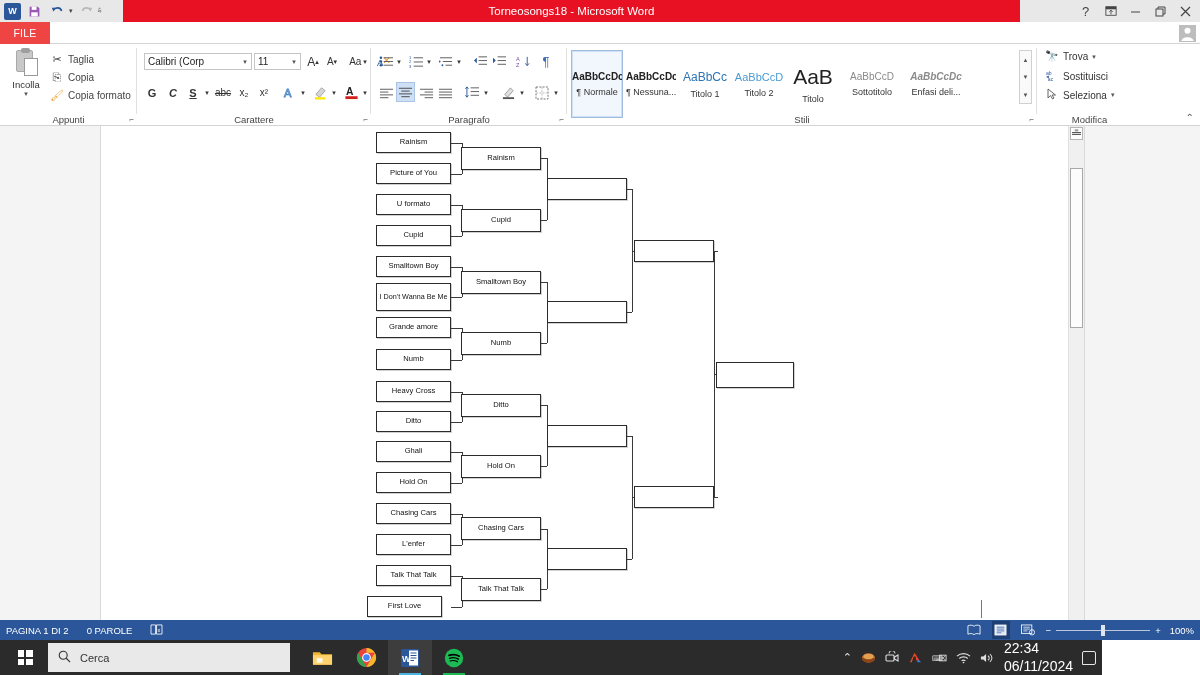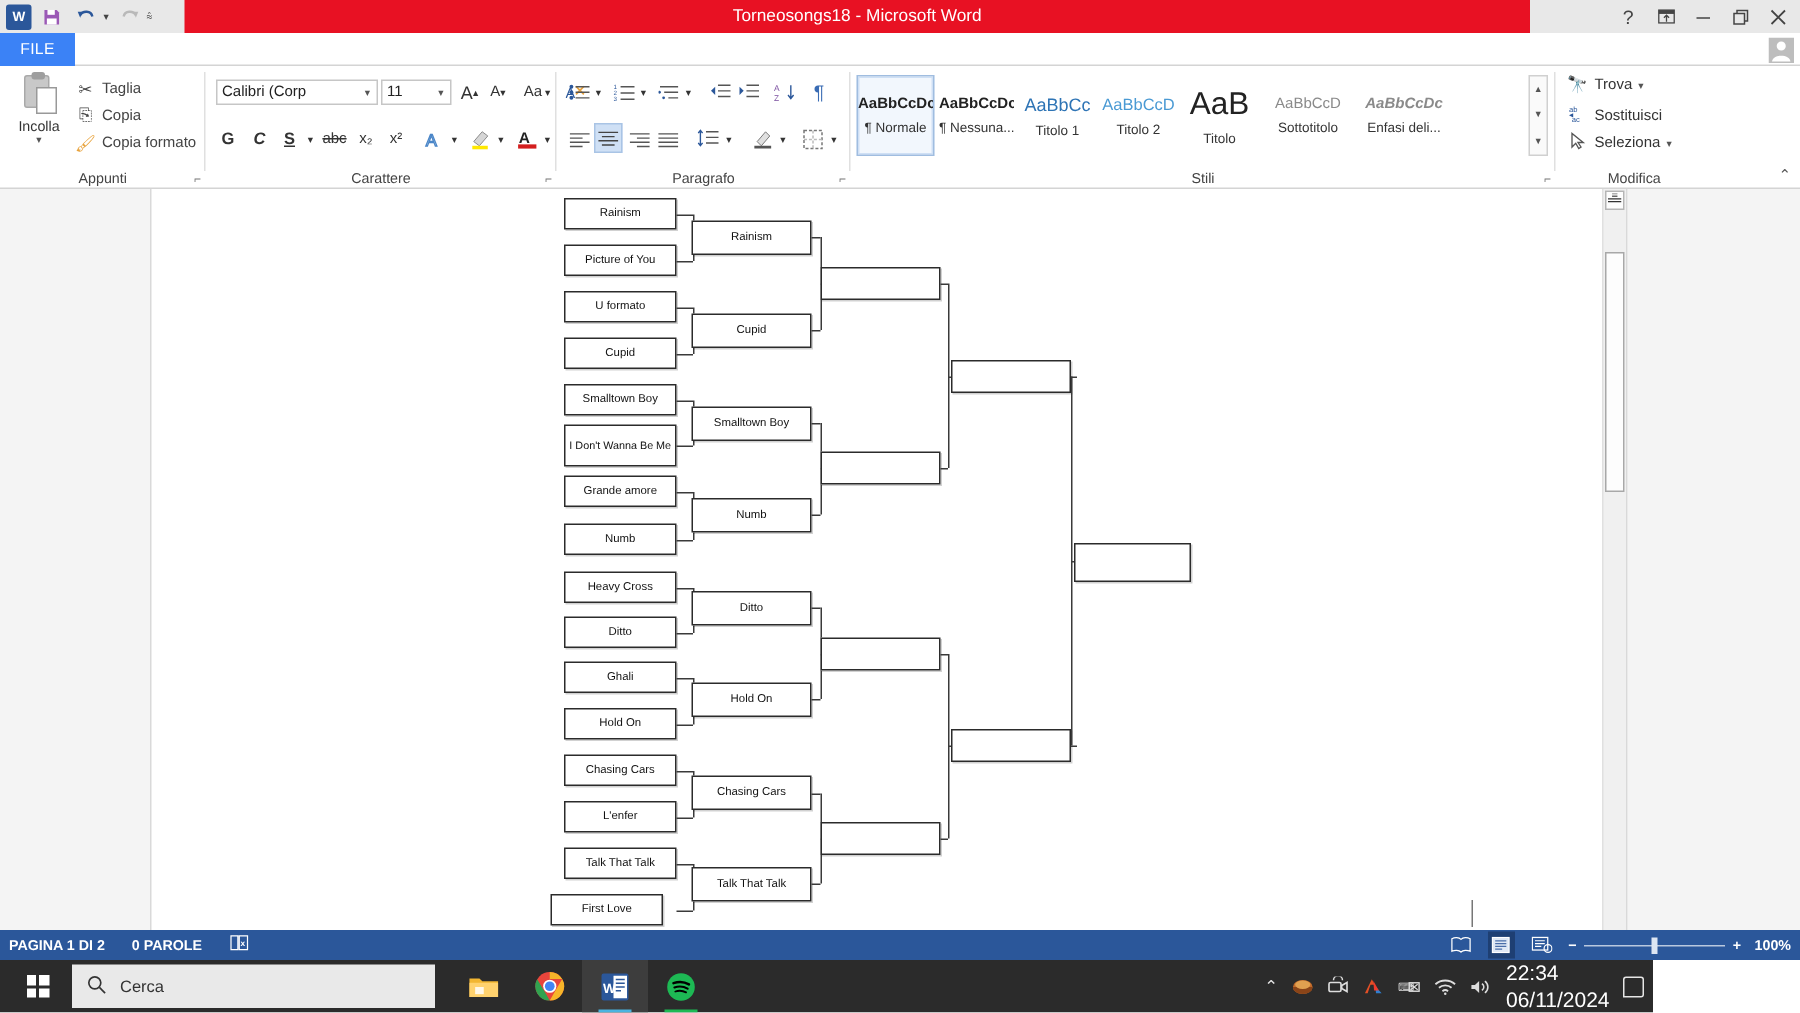--- a/index.html
+++ b/index.html
@@ -46,21 +46,21 @@
   }
   .win-btn.help { font-size: 13px; }
 
   
   .tabstrip {
     position: absolute; left: 0; top: 22px; width: 1200px; height: 22px;
     background: #ffffff; border-bottom: 1px solid #d4d4d4;
   }
   .tab-file {
     position: absolute; left: 0; top: 0; width: 50px; height: 22px;
-    background: #3b82f6; color: #fff; font-size: 10.5px; text-align: center;
+    background: #ef4444; color: #fff; font-size: 10.5px; text-align: center;
     line-height: 22px; letter-spacing: .2px;
   }
   .tabs { position: absolute; left: 50px; top: 0; display: flex; height: 22px; }
   .tab {
     height: 22px; line-height: 22px; padding: 0 11px; font-size: 10.5px;
     color: #444; white-space: nowrap; letter-spacing: .2px;
   }
   .tab.active {
     color: #2b579a; background: #fff;
     border-left: 1px solid #d4d4d4; border-right: 1px solid #d4d4d4; border-top: 1px solid #d4d4d4;
@@ -123,21 +123,21 @@
   .fontbox .cv { flex: 1; overflow: hidden; white-space: nowrap; }
   .fontbox .dd { width: 12px; text-align: center; font-size: 7px; color: #555; border-left:0; }
   .rbtn {
     position: absolute; height: 19px; display: flex; align-items: center;
     justify-content: center; font-size: 11px; color: #333;
   }
   .rbtn.small { font-size: 10px; }
 
   
   .stylebox {
-    position: absolute; top: 6px; width: 52px; height: 54px;
+    position: absolute; top: 6px; width: 52px; height: 68px;
     background: #fff; border: 1px solid transparent;
     display: flex; flex-direction: column; align-items: flex-end; justify-content: center;
   }
   .stylebox.sel { border: 1px solid #a0bde0; background: #f2f7fd; box-shadow: inset 0 0 0 1px #cfe0f5; }
   .style-prev { font-size: 11px; color: #222; white-space: nowrap; overflow: hidden; width: 100%; text-align:center; }
   .style-name { font-size: 9px; color: #333; margin-top: 5px; white-space: nowrap; overflow: hidden; width: 100%; text-align:center;}
   .sty-scroll {
     position: absolute; top: 6px; width: 13px; height: 54px;
     border: 1px solid #d0d0d0; background: #fafafa;
     display: flex; flex-direction: column; justify-content: space-between; align-items: center;
@@ -187,21 +187,21 @@
     font-size: 7.6px; color: #111; text-align: center; line-height: 1.1;
     box-shadow: 1px 1px 0 rgba(0,0,0,.18);
   }
   .ln { position: absolute; background: #3a3a3a; }
   .ln.h { height: 1px; }
   .ln.v { width: 1px; }
 
   
   .statusbar {
     position: absolute; left: 0; top: 620px; width: 1200px; height: 20px;
-    background: #2b579a; color: #fff; font-size: 9.5px; font-weight: bold;
+    background: #2b579a; color: #fff; font-size: 9.5px;
   }
   .sb-left { position: absolute; left: 6px; top: 0; height: 20px; display: flex; align-items: center; gap: 18px; }
   .sb-right { position: absolute; right: 6px; top: 0; height: 20px; display: flex; align-items: center; gap: 9px; }
   .sb-vbtn { width: 18px; height: 18px; display:flex; align-items:center; justify-content:center; font-size: 11px; }
   .sb-vbtn.active { background: #1e3f73; }
   .zoom-slider { display: flex; align-items: center; gap: 5px; }
   .zs-track { position: relative; width: 94px; height: 11px; }
   .zs-line { position: absolute; left: 0; top: 5px; width: 94px; height: 1px; background: #b9c8de; }
   .zs-thumb { position: absolute; left: 45px; top: 0; width: 4px; height: 11px; background: #dde6f2; }
 

